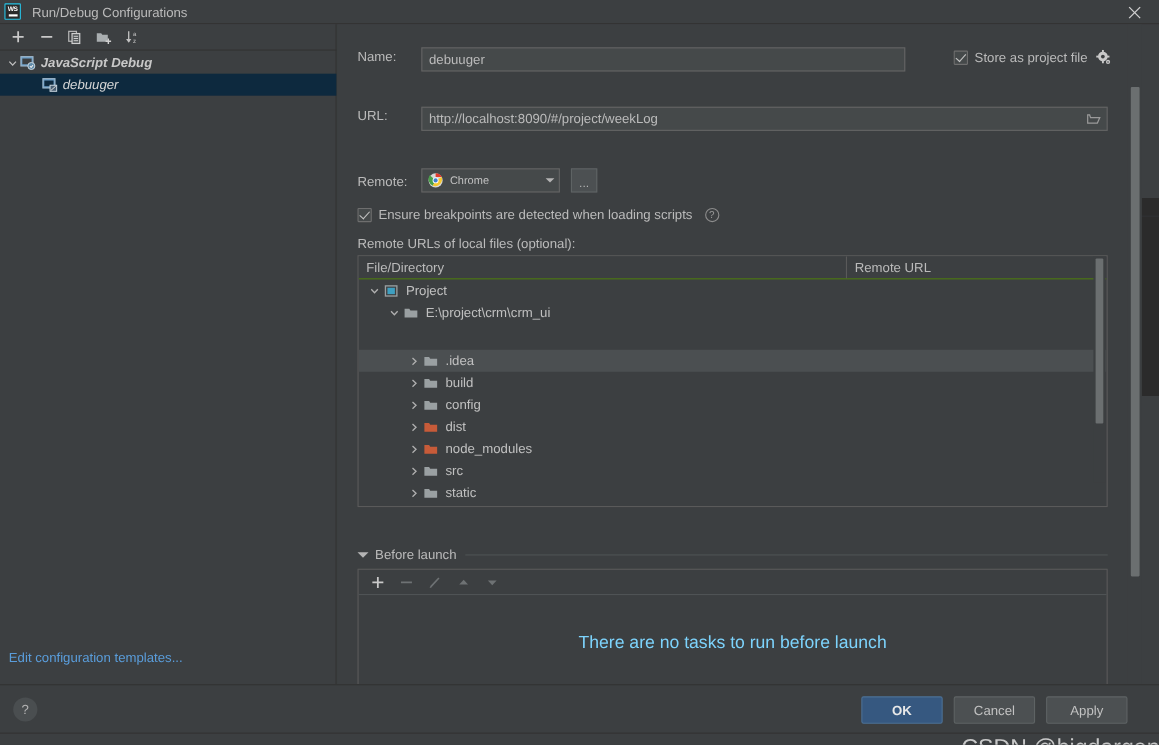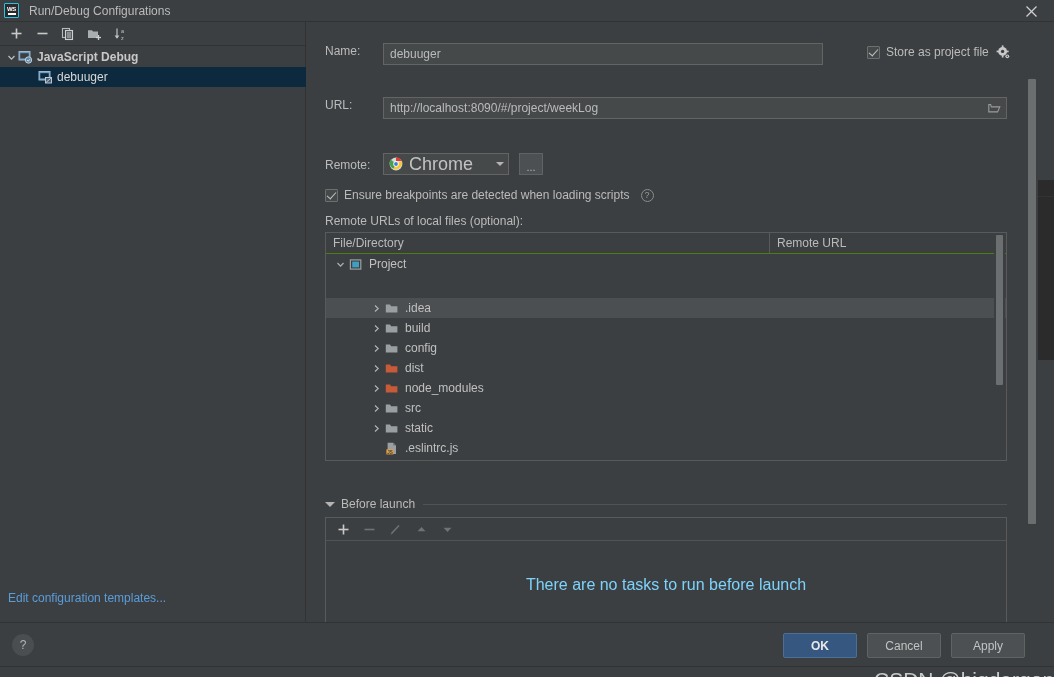--- a/index.html
+++ b/index.html
@@ -69,20 +69,21 @@
   .tb-btn {
     width: 26px; height: 22px;
     display: flex; align-items: center; justify-content: center;
     cursor: pointer;
   }
   .tb-btn svg { display: block; }
 
   .cfg-tree {
     position: absolute; left: 0; top: 25px; width: 306px; bottom: 0;
     overflow: hidden;
+    font-style: italic;
   }
   .cfg-row {
     height: 20px; display: flex; align-items: center;
     cursor: pointer; white-space: nowrap;
   }
   .cfg-row.group { padding-left: 4px; }
   .cfg-row.child { padding-left: 38px; background: #0d293e; }
   .cfg-row .chev { width: 14px; display: flex; justify-content: center; }
   .cfg-row .lbl { margin-left: 4px; font-size: 12px; }
   .cfg-row.group .lbl { font-weight: bold; color: #c8c8c8; }
@@ -146,21 +147,21 @@
   
   .gear { cursor: pointer; display: flex; align-items: center; }
 
   
   .combo {
     height: 22px; background: #45494a; border: 1px solid #646464;
     display: flex; align-items: center; padding: 0 4px 0 5px;
     cursor: pointer; min-width: 126px; justify-content: space-between;
   }
   .combo .cl { display: flex; align-items: center; }
-  .combo .ctext { margin-left: 6px; font-size: 18px; color: #c2c2c2; }
+  .combo .ctext { margin-left: 6px; font-size: 10px; color: #c2c2c2; }
   .arrow-dn {
     width: 0; height: 0; margin-left: 10px;
     border-left: 4px solid transparent; border-right: 4px solid transparent;
     border-top: 4px solid #b4b4b4;
   }
   .btn-dots {
     height: 22px; min-width: 24px; padding: 0 5px;
     background: #4c5052; border: 1px solid #5e6364;
     color: #b4b4b4; font-size: 11px;
     display: flex; align-items: flex-end; justify-content: center;
@@ -465,20 +466,34 @@
               </svg>
             </span>
             <span class="ico">
               <svg width="14" height="13" viewBox="0 0 14 13" style="display: block;">
                 <rect x="1.4" y="1.9" width="10.4" height="9.2" fill="none" stroke="#9aa0a2" stroke-width="1.2"></rect>
                 <rect x="3.2" y="3.6" width="6.8" height="5.8" fill="#3e9fc0"></rect>
               </svg>
             </span>
             <span class="tlabel">Project</span>
           </div>
+          <div class="t-row">
+            <span style="width: 24px; flex: 0 0 auto;"></span>
+            <span class="chev-slot">
+              <svg width="9" height="9" viewBox="0 0 9 9">
+                <path d="M1.5 3 L4.5 6.2 L7.5 3" fill="none" stroke="#b0b0b0" stroke-width="1.2"></path>
+              </svg>
+            </span>
+            <span class="ico">
+              <svg width="14" height="13" viewBox="0 0 14 13" style="display: block;">
+                <path d="M0.8 2.6 L0.8 10.6 L12.4 10.6 L12.4 4.2 L6.1 4.2 L5.1 2.6 Z" fill="#9aa0a2"></path>
+              </svg>
+            </span>
+            <span class="tlabel">E:\project\crm\crm_ui</span>
+          </div>
           <div class="t-row sel">
             <span style="width: 42px; flex: 0 0 auto;"></span>
             <span class="chev-slot">
               <svg width="9" height="9" viewBox="0 0 9 9">
                 <path d="M3 1.5 L6.2 4.5 L3 7.5" fill="none" stroke="#b0b0b0" stroke-width="1.2"></path>
               </svg>
             </span>
             <span class="ico">
               <svg width="14" height="13" viewBox="0 0 14 13" style="display: block;">
                 <path d="M0.8 2.6 L0.8 10.6 L12.4 10.6 L12.4 4.2 L6.1 4.2 L5.1 2.6 Z" fill="#9aa0a2"></path>

